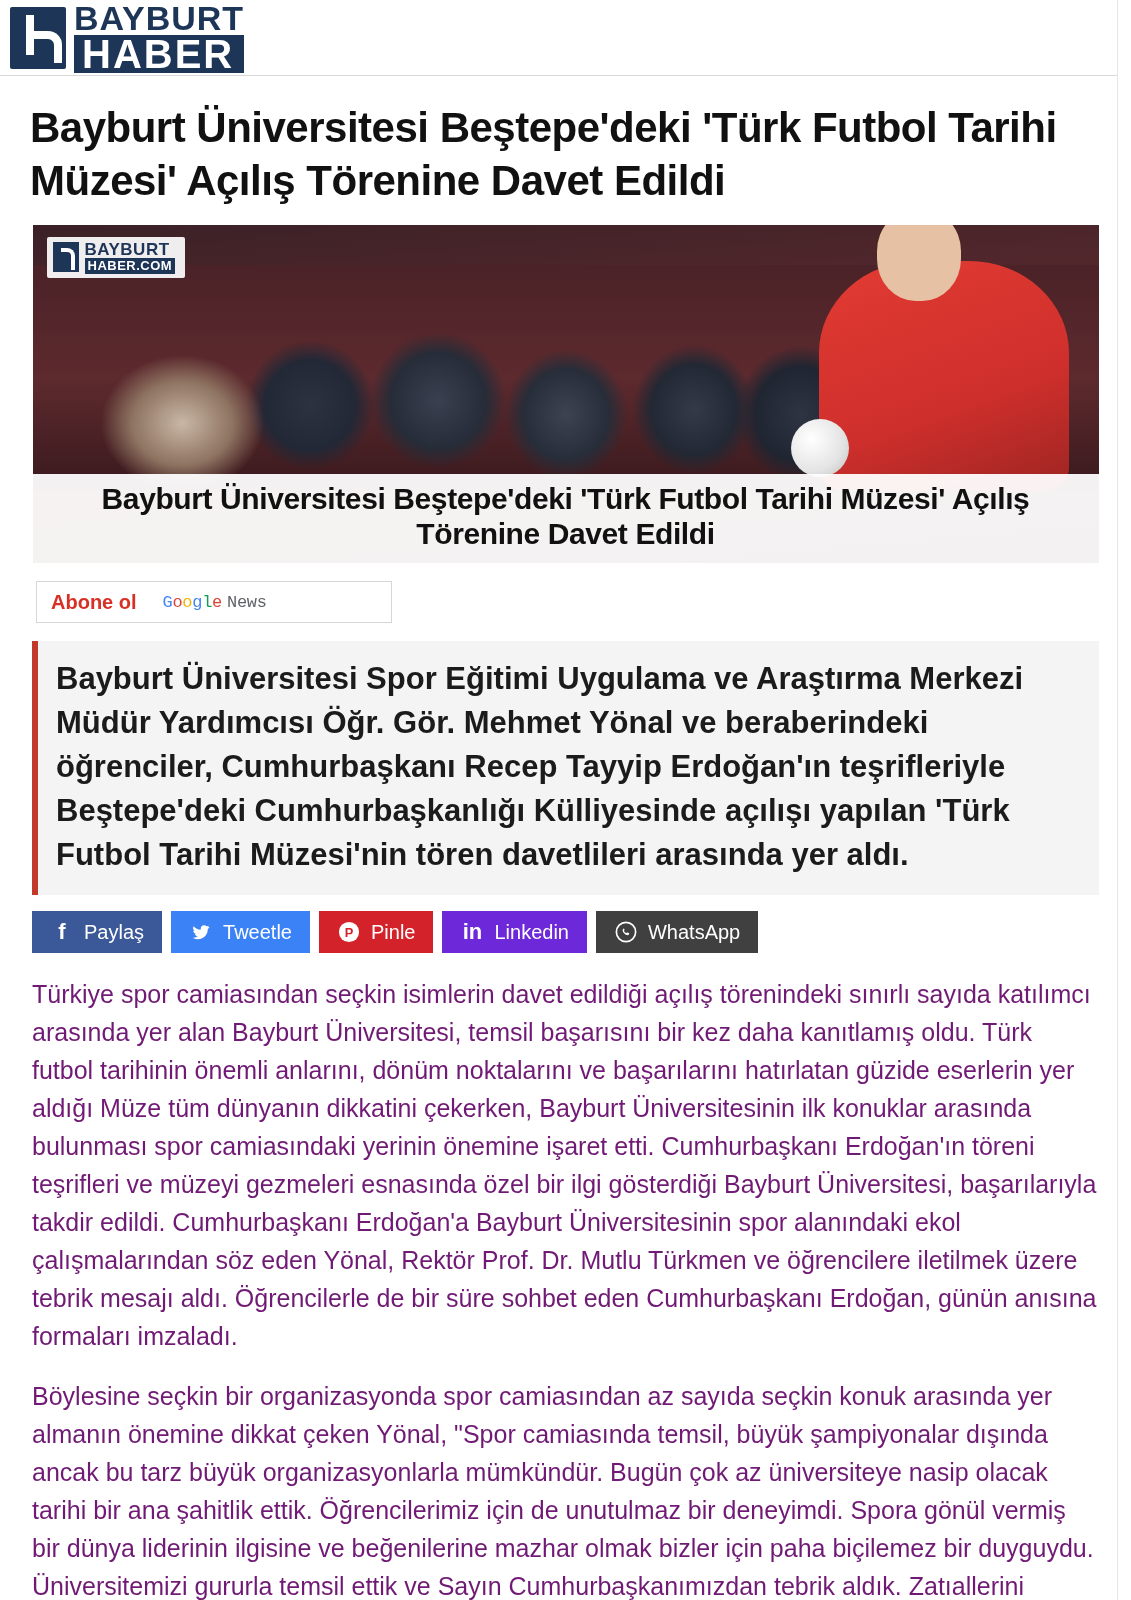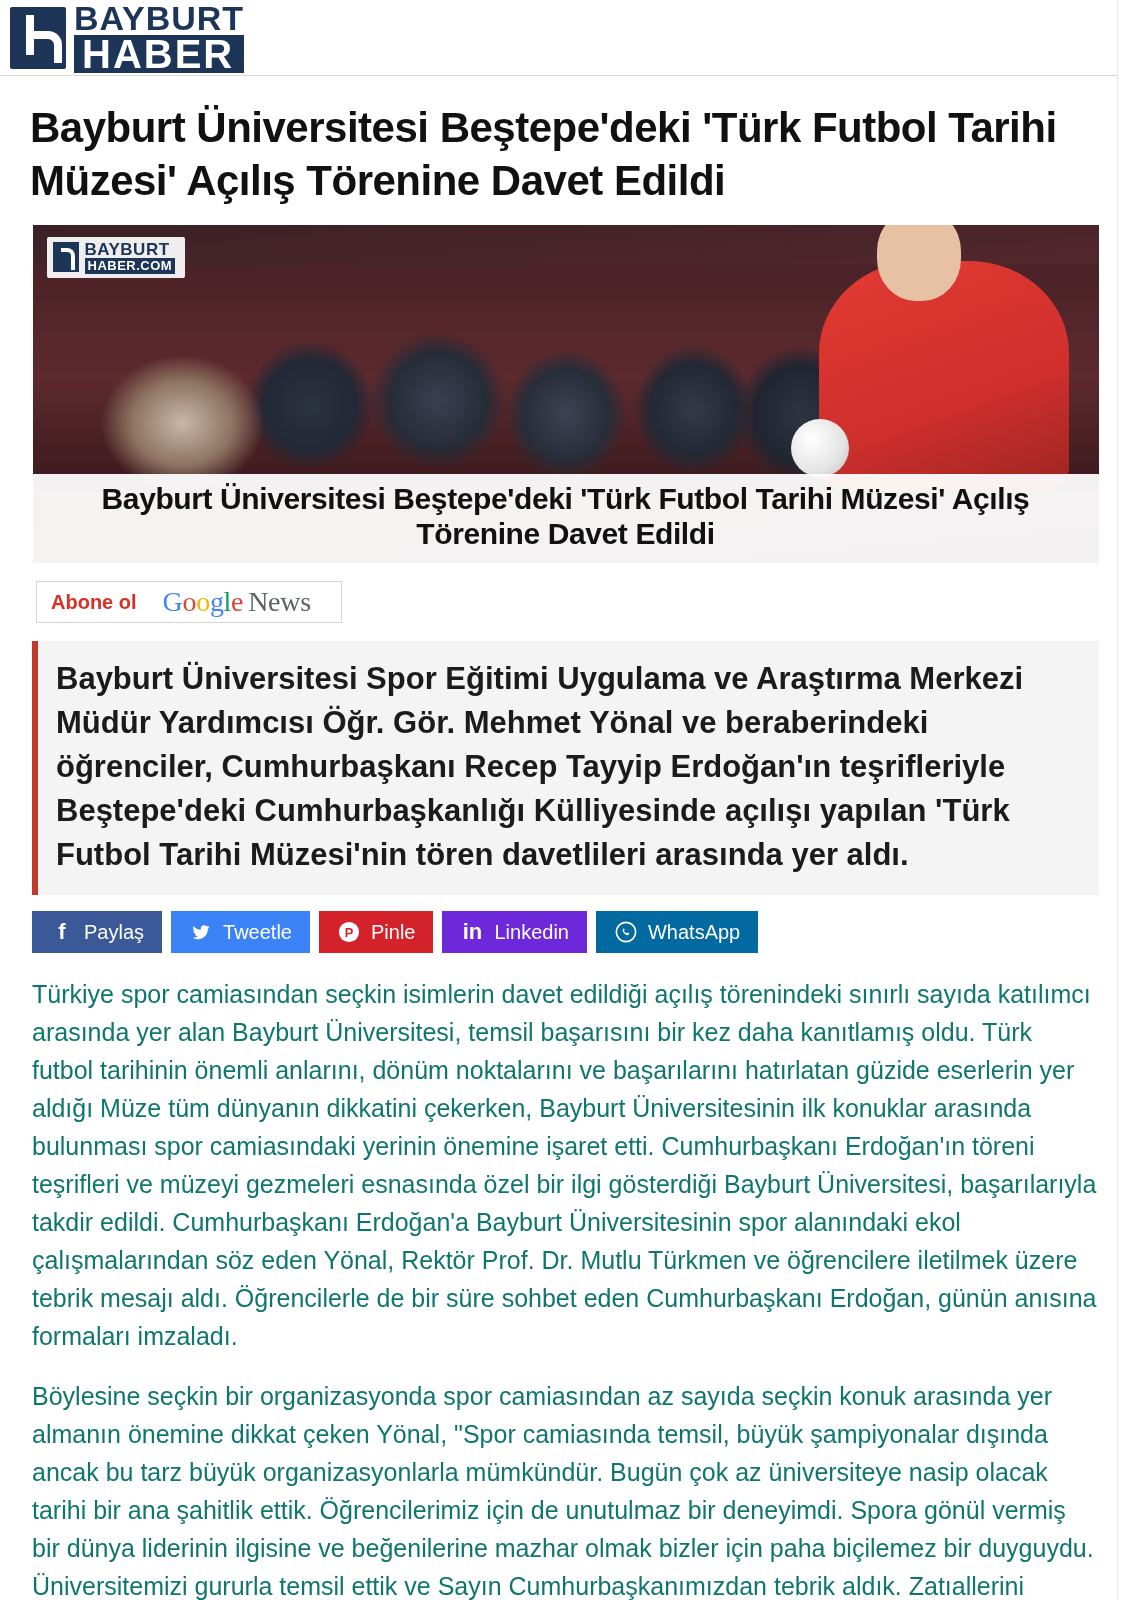--- a/index.html
+++ b/index.html
@@ -198,39 +198,39 @@
     font-size: 30px;
     font-weight: bold;
     line-height: 1.15;
     color: #111111;
     text-align: center;
     letter-spacing: -0.4px;
   }
 
   
   .subscribe-bar {
-    width: 306px;
+    width: 356px;
     margin: 18px 0 0 18px;
     border: 1px solid #d6d6d6;
     height: 42px;
     display: flex;
     align-items: center;
     gap: 26px;
     padding: 0 14px;
     background: #ffffff;
   }
   .subscribe-bar .abone {
     color: #d93025;
     font-size: 20px;
     font-weight: bold;
   }
   .gnews {
-    font-size: 28px;
+    font-size: 17px;
     letter-spacing: -0.3px;
-    font-family: Liberation Serif, serif;
+    font-family: Liberation Mono, monospace;
   }
   .gnews .g1 { color:#4285F4; } .gnews .g2 { color:#DB4437; }
   .gnews .g3 { color:#F4B400; } .gnews .g4 { color:#4285F4; }
   .gnews .g5 { color:#0F9D58; } .gnews .g6 { color:#DB4437; }
   .gnews .news { color:#5f6368; margin-left: 5px; }
 
   
   .summary {
     margin: 18px 14px 0 14px;
     background: #f4f4f4;
@@ -268,28 +268,28 @@
     display: inline-flex;
     align-items: center;
     justify-content: center;
     width: 24px;
     height: 24px;
   }
   .sb-facebook { background: #3b5998; }
   .sb-twitter  { background: #3b82f6; }
   .sb-pinterest{ background: #d4222a; }
   .sb-linkedin { background: #6d28d9; }
-  .sb-whatsapp { background: #0369a1; }
+  .sb-whatsapp { background: #404040; }
 
   
   .article p {
     margin: 22px 14px 0 14px;
     font-size: 25px;
     line-height: 1.52;
-    color: #0f766e;
+    color: #701a75;
     text-align: left;
   }
 
   
   .edge {
     position: absolute;
     top: 0; right: 0; bottom: 0;
     width: 14px;
     background: #ffffff;
     border-left: 1px solid #e6e6e6;

